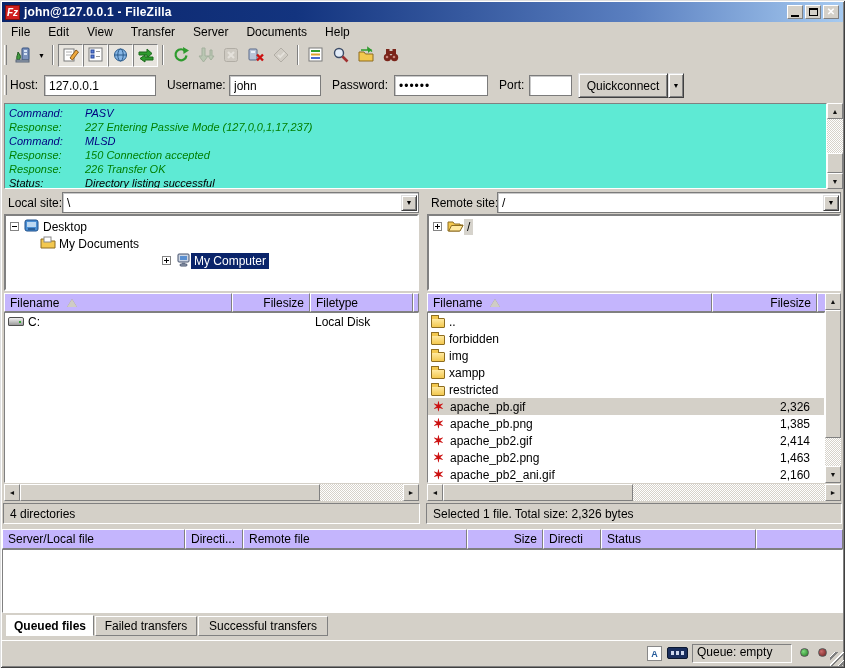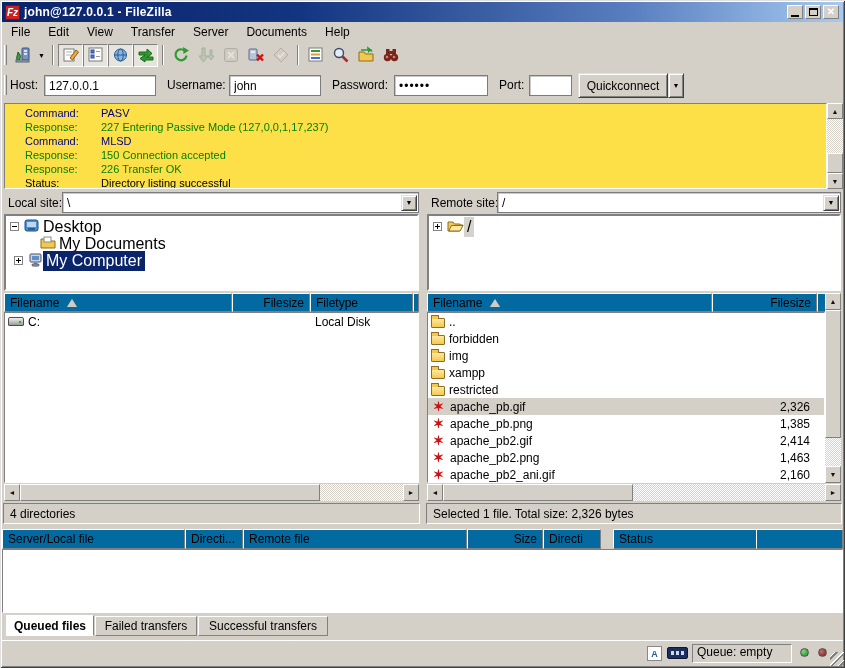--- a/index.html
+++ b/index.html
@@ -42,21 +42,21 @@
   .tbtn { width:25px; height:23px; display:flex; align-items:center; justify-content:center; background:transparent; border:1px solid transparent; }
   .tbtn.pressed { border-color:#808080 #fff #fff #808080; background:#e7e4de; }
   .tbtn svg { display:block; }
   .tb-arrow { width:13px; height:23px; display:flex; align-items:center; justify-content:center; font-size:7px; }
 
   
   .qc { left:2px; top:68px; width:841px; height:34px; display:flex; align-items:center; }
   .qc label { font-size:12px; }
 
   
-  .logbox { left:4px; top:103px; width:823px; height:86px; background:#fde047; padding:2px 0 0 20px; overflow:hidden; }
+  .logbox { left:4px; top:103px; width:823px; height:86px; background:#5eead4; padding:2px 0 0 4px; overflow:hidden;font-style:italic; }
   .logline { line-height:14px; white-space:nowrap; }
   .logline .lab { display:inline-block; width:76px; }
   .log-command { color:#00007f; } .log-response { color:#007f00; } .log-status { color:#000; }
 
   
   .sb-v { background:#d4d0c8; }
   .sb-btn { background:#d4d0c8; border:1px solid; border-color:#fff #808080 #808080 #fff;
     display:flex; align-items:center; justify-content:center; font-size:7px; color:#111; }
   .sb-track { background:#fcfbf8; background-image:repeating-conic-gradient(#ffffff 0% 25%, #d6d2ca 0% 50%); background-size:2px 2px; }
   .sb-thumb { background:#d4d0c8; border:1px solid; border-color:#fff #808080 #808080 #fff; }
@@ -66,25 +66,25 @@
   .combo .val { flex:1; padding:0 4px; font-size:12px; }
   .combo .drop { width:16px; height:16px; margin:1px; display:flex; align-items:center; justify-content:center; font-size:7px; }
 
   
   .pane-label { font-size:12px; }
   .treebox { background:#fff; overflow:hidden; padding-top:2px; }
   .trow { height:17px; display:flex; align-items:center; white-space:nowrap; }
   .exp { width:9px; height:9px; border:1px solid #848484; background:#fff; position:relative; flex:none; }
   .exp::before { content:''; position:absolute; left:1px; top:3px; width:5px; height:1px; background:#000; }
   .exp.plus::after { content:''; position:absolute; left:3px; top:1px; width:1px; height:5px; background:#000; }
-  .tlabel { padding:1px 3px; font-size:16px; }
+  .tlabel { padding:1px 3px; font-size:12px; }
   .sel-blue { background:#0a246a; color:#fff; }
   .sel-gray { background:#d6d3cc; }
 
-  .hdr-cell { position:absolute; top:0; height:19px; background:#0369a1;
+  .hdr-cell { position:absolute; top:0; height:19px; background:#c4b5fd;
     border:1px solid; border-color:#fff #808080 #808080 #fff;
     font-size:12px; padding:1px 5px; display:flex; align-items:center; overflow:hidden; white-space:nowrap; }
   .hdr-cell.right { justify-content:flex-end; }
   .sort-asc { width:0; height:0; border-left:5px solid transparent; border-right:5px solid transparent;
     border-bottom:8px solid #cfccc4; margin-left:8px; filter:drop-shadow(0 0 0.5px #8a877f); }
   .listbox { background:#fff; overflow:hidden; }
   .lrow { height:17px; display:flex; align-items:center; font-size:12px; white-space:nowrap; }
   .lrow .name { display:flex; align-items:center; gap:4px; padding-left:3px; overflow:hidden; }
   .cell { overflow:hidden; }
 
@@ -339,21 +339,21 @@
           </svg></span>
       <span class="tlabel">Desktop</span>
     </div>
     <div class="trow" style="padding-left:34px;">
       <span><svg width="16" height="13" viewBox="0 0 16 13">
             <path d="M1 3 h5 l1.5 2 H15 v7 H1 z" fill="#f3c84f" stroke="#8e6d20"></path>
             <rect x="4" y="1" width="7" height="5" fill="#fff" stroke="#8a8a8a"></rect>
           </svg></span>
       <span class="tlabel">My Documents</span>
     </div>
-    <div class="trow" style="padding-left:8px;">
+    <div class="trow" style="padding-left:8px;justify-content:center;">
       <span class="exp plus"></span>
       <span style="margin-left:5px;"><svg width="15" height="14" viewBox="0 0 15 14">
             <rect x="2" y="1" width="11" height="8" rx="1" fill="#cdd6e4" stroke="#44506a"></rect>
             <rect x="4" y="3" width="7" height="4" fill="#5a8fd0"></rect>
             <rect x="6" y="9" width="3" height="2" fill="#8a94a8"></rect>
             <rect x="4" y="11" width="7" height="2" rx="1" fill="#aab4c4" stroke="#44506a"></rect>
           </svg></span>
       <span class="tlabel sel-blue">My Computer</span>
     </div>
   </div>
@@ -517,21 +517,21 @@
       </div>
     <div class="hdr-cell" style="left:241px;width:224px;height:20px;">
         <span>Remote file</span>
       </div>
     <div class="hdr-cell right" style="left:465px;width:76px;height:20px;">
         <span>Size</span>
       </div>
     <div class="hdr-cell" style="left:541px;width:58px;height:20px;">
         <span>Directi</span>
       </div>
-    <div class="hdr-cell" style="left:599px;width:155px;height:20px;margin-left:12px;">
+    <div class="hdr-cell" style="left:599px;width:155px;height:20px;">
         <span>Status</span>
       </div>
     <div class="hdr-cell" style="left:754px;width:87px;height:20px;"></div>
   </div>
 
   <div class="abs sunken" style="left:2px;top:549px;width:841px;height:64px;background:#fff;"></div>
 
   <div class="tab active" style="left:6px;top:615px;width:88px;">
       <span>Queued files</span>
     </div>

